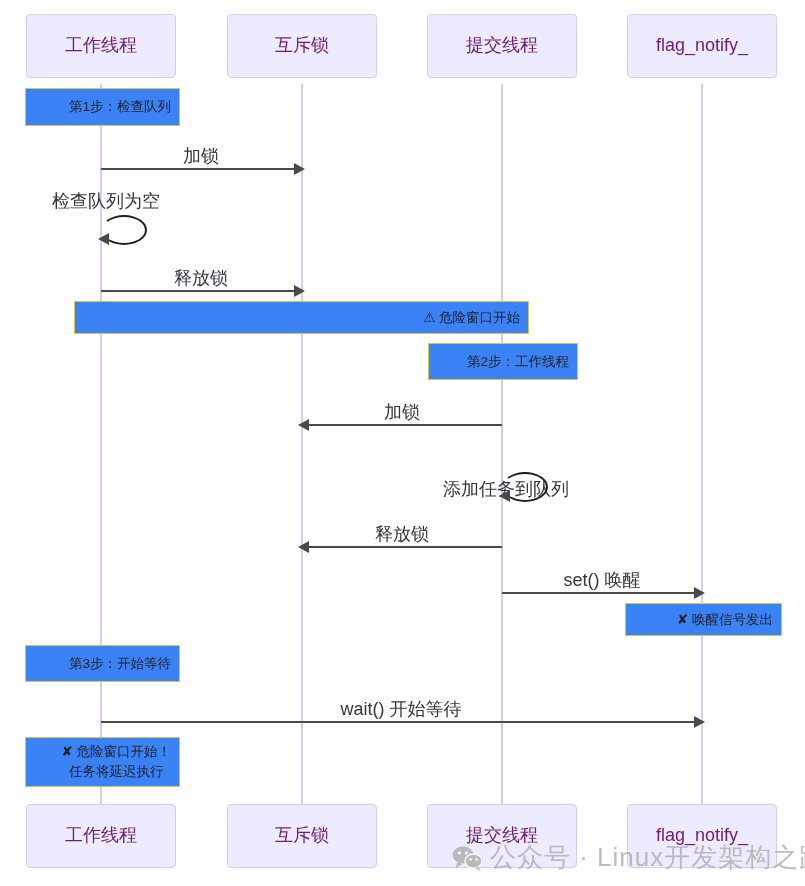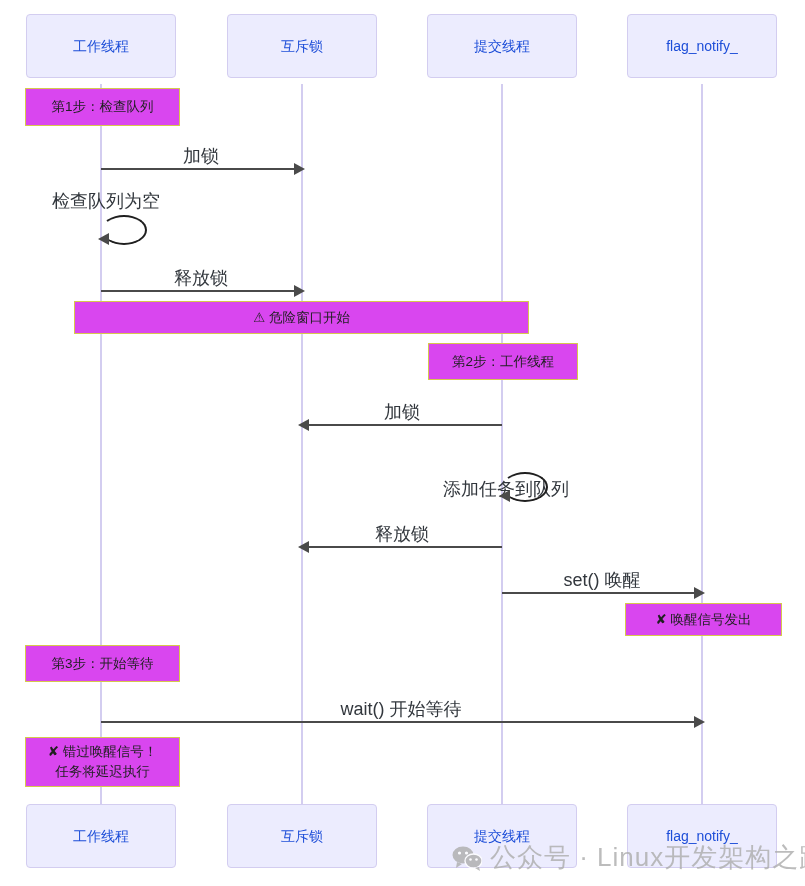--- a/index.html
+++ b/index.html
@@ -30,34 +30,34 @@
     height: 64px;
     background: #ececfe;
     border: 1px solid #d3cdf0;
     border-radius: 4px;
     box-sizing: border-box;
     display: flex;
     align-items: center;
     justify-content: center;
   }
   .participant-label {
-    font-size: 14px;
-    color: #1d4ed8;
+    font-size: 18px;
+    color: #701a75;
     text-align: center;
     line-height: 1.2;
     white-space: nowrap;
   }
   .note {
     position: absolute;
-    background: #d946ef;
+    background: #3b82f6;
     border: 1px solid #d6c84c;
     box-sizing: border-box;
     display: flex;
     align-items: center;
-    justify-content: center;
+    justify-content: flex-end;
     text-align: center;
     font-size: 13.5px;
     color: #1f2020;
     line-height: 1.45;
     padding: 4px 8px;
   }
   .msg-line {
     position: absolute;
     height: 0;
     border-top: 2px solid #4a4a4a;
@@ -174,21 +174,21 @@
 
   <div class="note" style="left:25px; top:645px; width:155px; height:37px;">
     <span>第3步：开始等待</span>
   </div>
 
   <div class="msg-label" style="left:301px; top:697px; width:200px;">wait() 开始等待</div>
   <div class="msg-line" style="left:101px; top:721px; width:595px;"></div>
   <div class="arrow-head right" style="left:694px; top:716px;"></div>
 
   <div class="note" style="left:25px; top:737px; width:155px; height:50px;">
-    <span style="white-space:pre-line;">✘ 错过唤醒信号！
+    <span style="white-space:pre-line;">✘ 危险窗口开始！
 任务将延迟执行</span>
   </div>
 
   <div class="participant-box" style="left:26px; top:804px;">
     <span class="participant-label">工作线程</span>
   </div>
   <div class="participant-box" style="left:227px; top:804px;">
     <span class="participant-label">互斥锁</span>
   </div>
   <div class="participant-box" style="left:427px; top:804px;">

